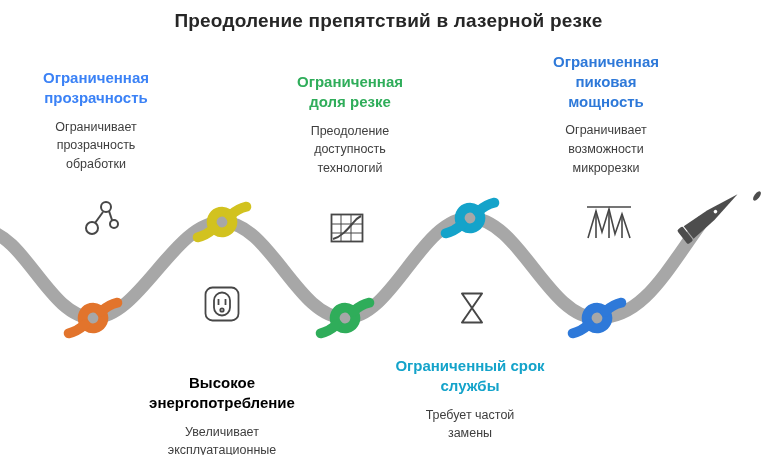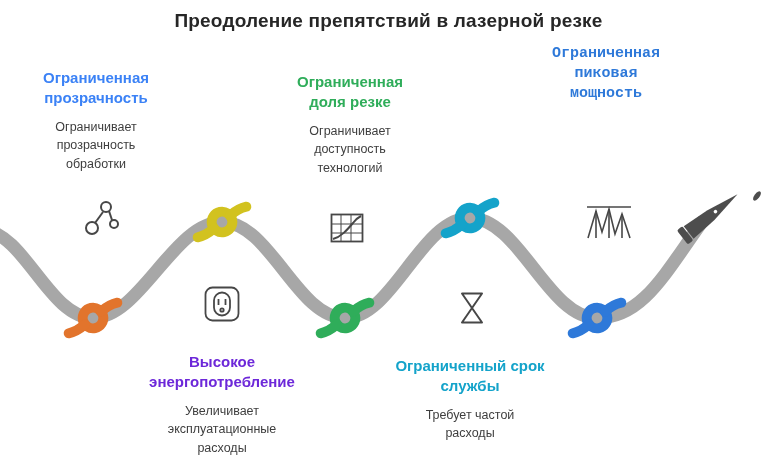--- a/index.html
+++ b/index.html
@@ -22,35 +22,36 @@
 
   <div class="title">Преодоление препятствий в лазерной резке</div>
 
   <div class="col" style="left:16px; top:68px; width:160px;">
     <div class="heading" style="color: #3b82f6;">Ограниченная прозрачность</div>
     <div class="body" style="max-width:112px;">Ограничивает прозрачность обработки</div>
   </div>
 
   <div class="col" style="left:280px; top:72px; width:140px;">
     <div class="heading" style="color: rgb(47, 173, 90);">Ограниченная доля резке</div>
-    <div class="body" style="max-width:112px;">Ограничивает доступность технологий</div>
+    <div class="body" style="max-width:112px;">Преодоление доступность технологий</div>
   </div>
 
-  <div class="col" style="left:542px; top:44px; width:128px;font-family:Liberation Mono, monospace;">
+  <div class="col" style="left:542px; top:52px; width:128px;">
     <div class="heading" style="color: rgb(46, 121, 217);">Ограниченная пиковая мощность</div>
+    <div class="body" style="max-width:116px;">Ограничивает возможности микрорезки</div>
   </div>
 
   <div class="col" style="left:132px; top:352px; width:180px;">
-    <div class="heading" style="color: #6d28d9;">Высокое энергопотребление</div>
+    <div class="heading" style="color: #000000; margin-top: 21px;">Высокое энергопотребление</div>
     <div class="body" style="max-width:128px;">Увеличивает эксплуатационные расходы</div>
   </div>
 
   <div class="col" style="left:390px; top:356px; width:160px;">
     <div class="heading" style="color: rgb(20, 163, 202);">Ограниченный срок службы</div>
-    <div class="body" style="max-width:122px;">Требует частой расходы</div>
+    <div class="body" style="max-width:122px;">Требует частой замены</div>
   </div>
 
   <svg class="rope-layer" width="777" height="200" viewBox="0 0 777 200">
     <defs>
       <g id="knot" fill="none" stroke-width="11" stroke-linecap="round">
         <circle r="11.5"></circle>
         <path d="M -10 5 C -17 9 -23 11 -30 11"></path>
         <path d="M 10 -5 C 17 -9 23 -11 30 -11"></path>
       </g>
     </defs>

